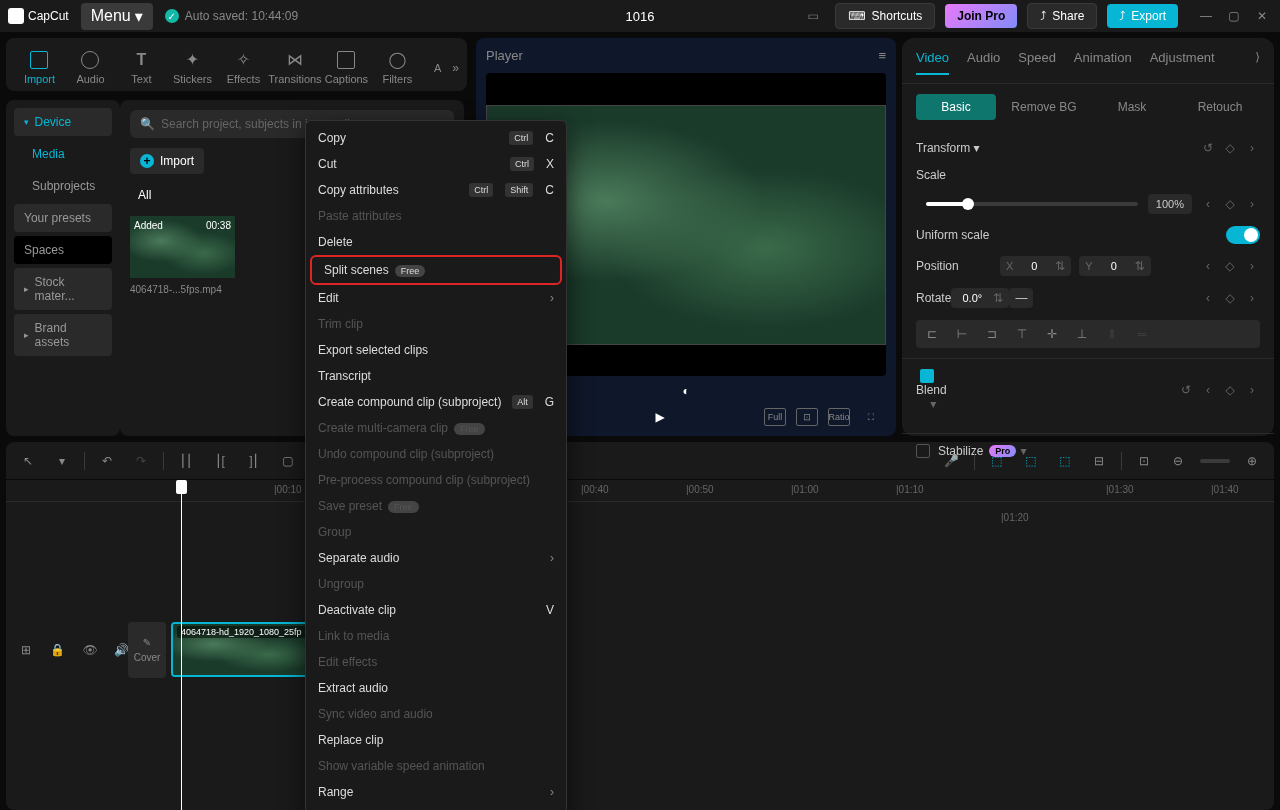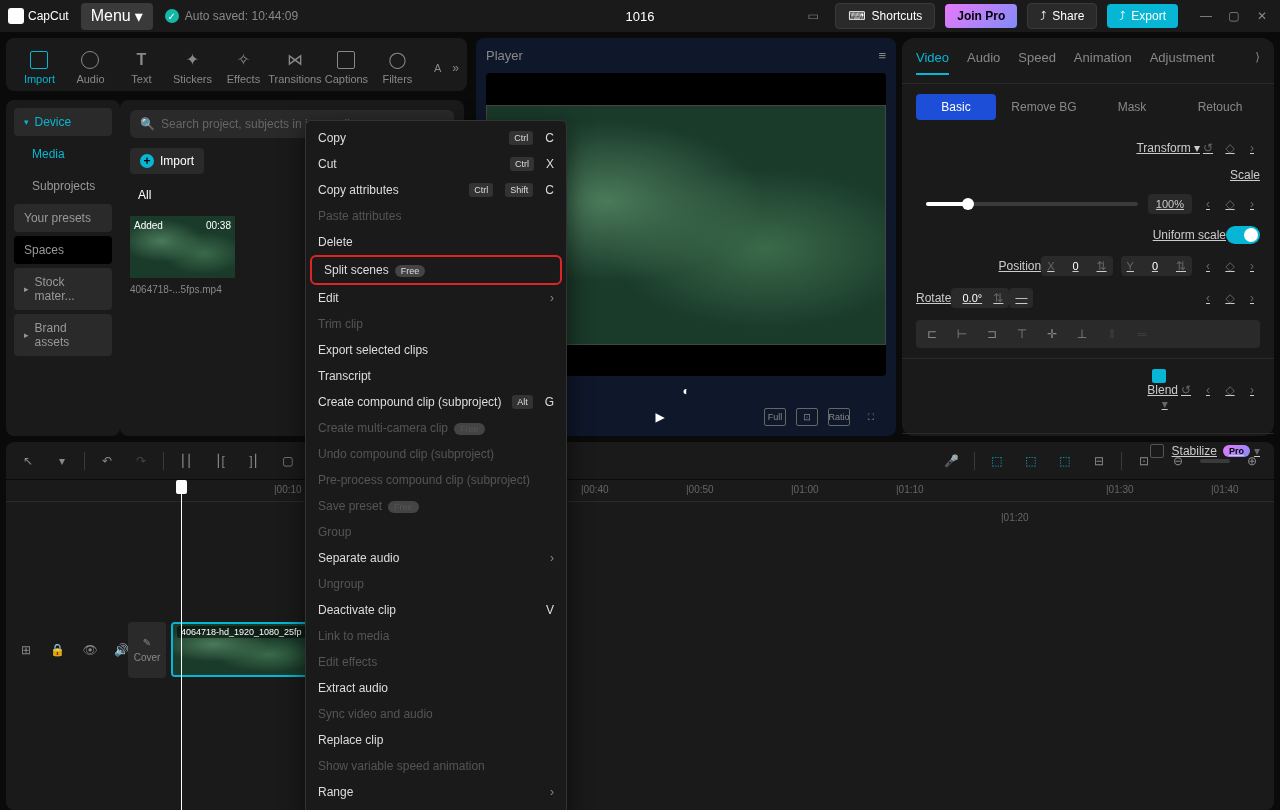--- a/index.html
+++ b/index.html
@@ -44,23 +44,23 @@
 .player-controls{display:flex;align-items:center;justify-content:space-between;margin-top:10px;padding:0 4px;}
 .player-time{color:#aaa;font-size:12px;}
 .player-icons{display:flex;gap:10px;}
 .player-icon{width:22px;height:18px;border:1px solid #666;border-radius:2px;display:flex;align-items:center;justify-content:center;font-size:9px;color:#888;}
 .props-panel{width:372px;background:#1a1a1a;border-radius:12px;margin:6px 6px 6px 0;padding:0;display:flex;flex-direction:column;}
 .props-tabs{display:flex;padding:12px 14px 8px;gap:18px;border-bottom:1px solid #2a2a2a;}
 .props-tab{color:#888;font-size:13px;padding-bottom:8px;}
 .props-tab.active{color:#06b6d4;border-bottom:2px solid #06b6d4;}
 .props-subtabs{display:flex;padding:10px 14px;gap:8px;}
 .props-subtab{flex:1;text-align:center;padding:6px;border-radius:4px;color:#888;font-size:12px;}
-.props-subtab.active{background:#1d4ed8;color:#fff;}
+.props-subtab.active{background:#0f766e;color:#fff;}
 .props-section{padding:10px 14px;}
-.props-row{display:flex;align-items:center;justify-content:flex-end;margin-bottom:12px;text-decoration:underline;}
+.props-row{display:flex;align-items:center;justify-content:space-between;margin-bottom:12px;}
 .props-label{color:#ccc;font-size:12px;}
 .props-icons{display:flex;gap:6px;}
 .props-ico{width:16px;height:16px;color:#666;display:flex;align-items:center;justify-content:center;font-size:12px;}
 .slider{flex:1;height:4px;background:#3a3a3a;border-radius:2px;position:relative;margin:0 10px;}
 .slider-fill{position:absolute;left:0;top:0;height:100%;background:#fff;border-radius:2px;width:20%;}
 .slider-thumb{position:absolute;left:20%;top:50%;transform:translate(-50%,-50%);width:12px;height:12px;background:#fff;border-radius:50%;}
 .scale-val{background:#2a2a2a;padding:4px 8px;border-radius:4px;font-size:11px;}
 .toggle{width:34px;height:18px;background:#06b6d4;border-radius:10px;position:relative;}
 .toggle::after{content:'';position:absolute;right:2px;top:2px;width:14px;height:14px;background:#fff;border-radius:50%;}
 .pos-inputs{display:flex;gap:8px;}

